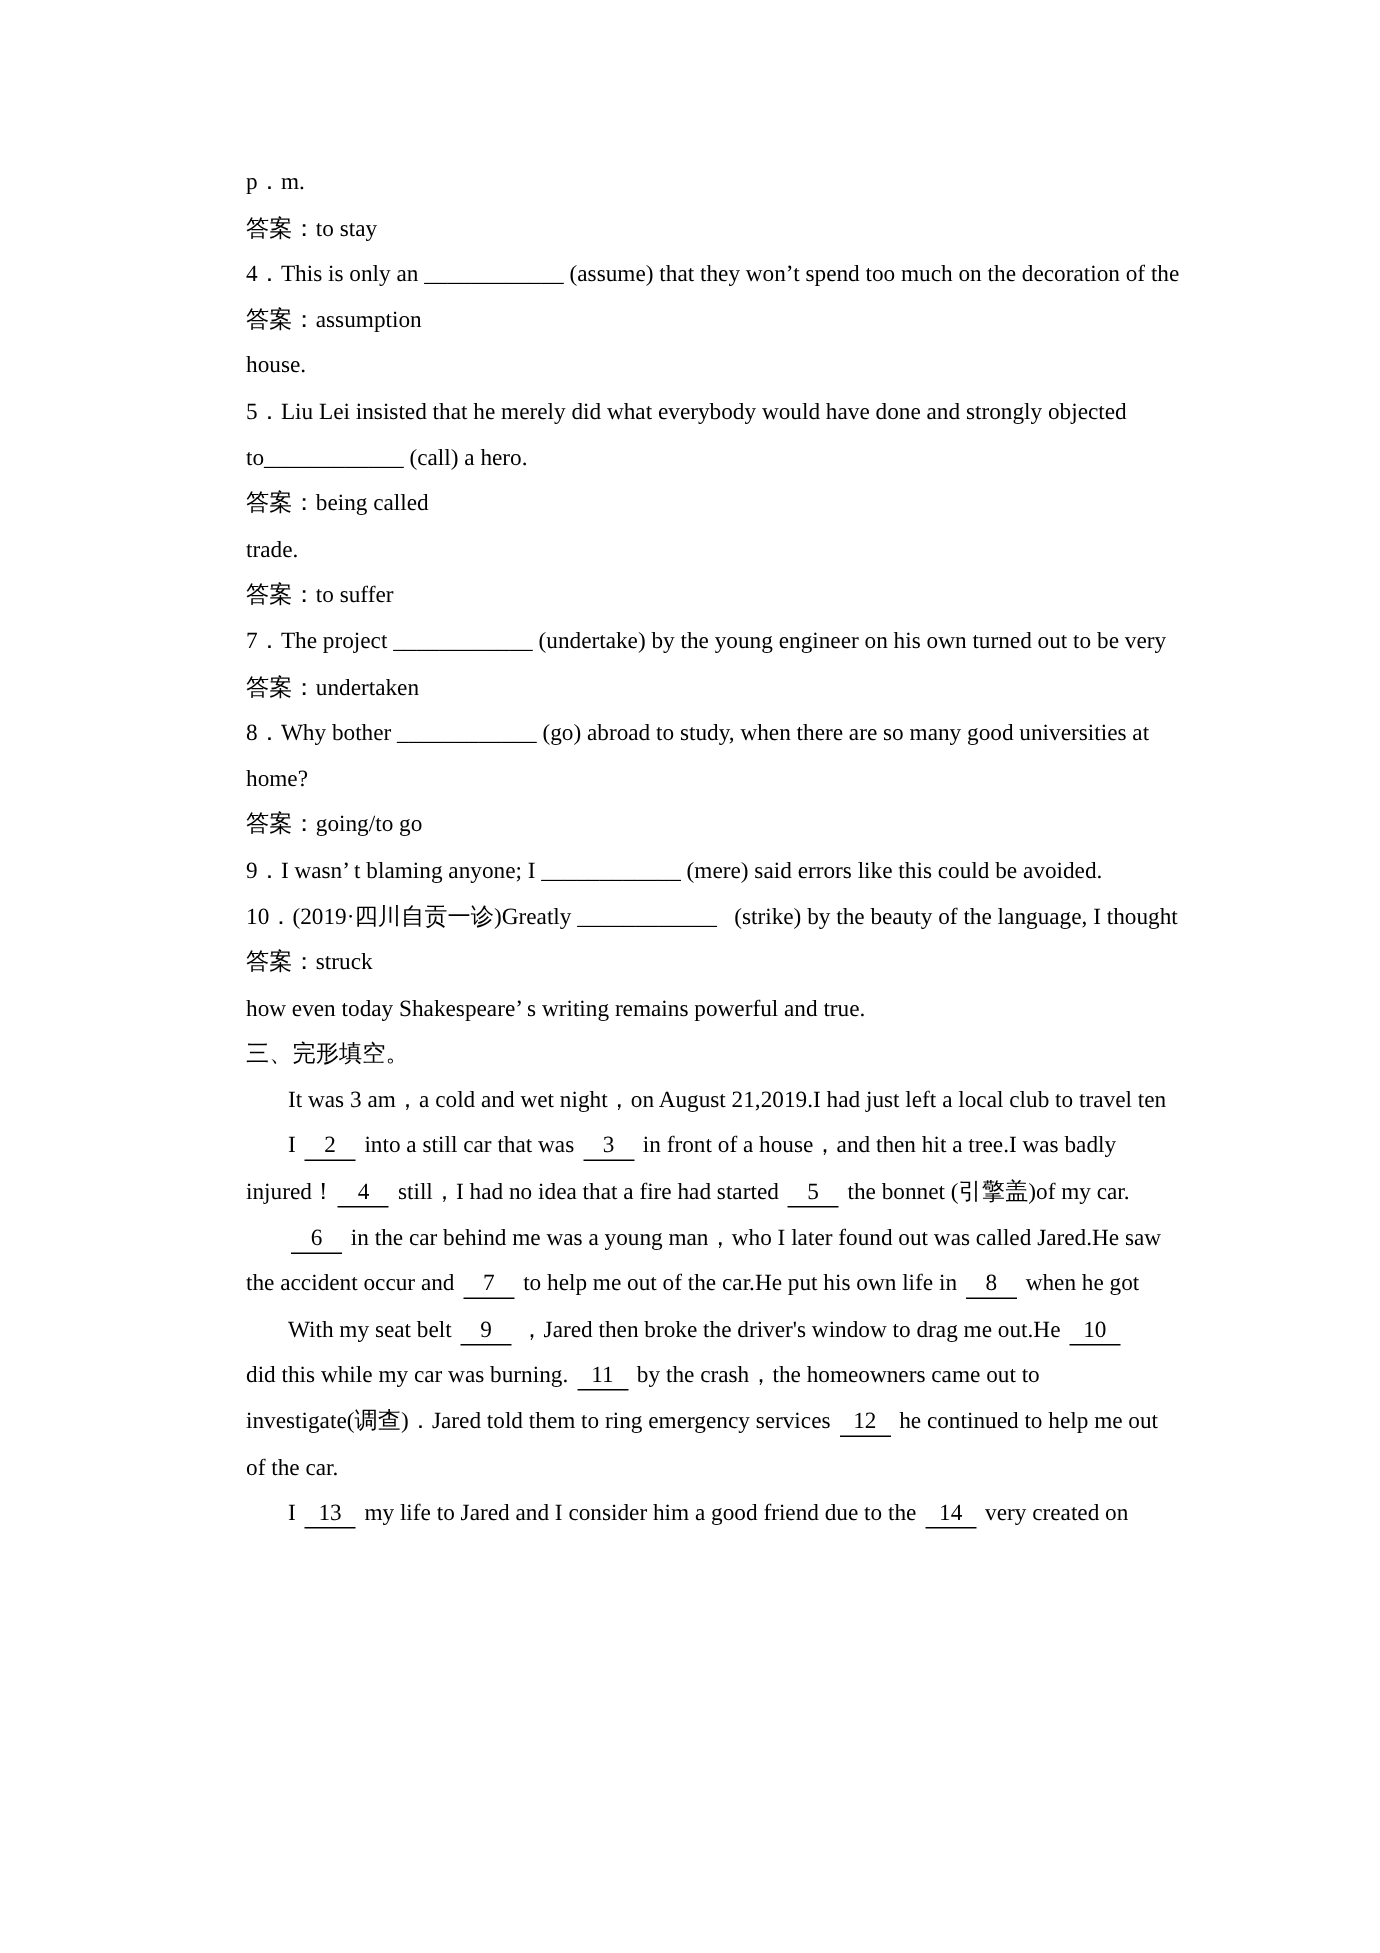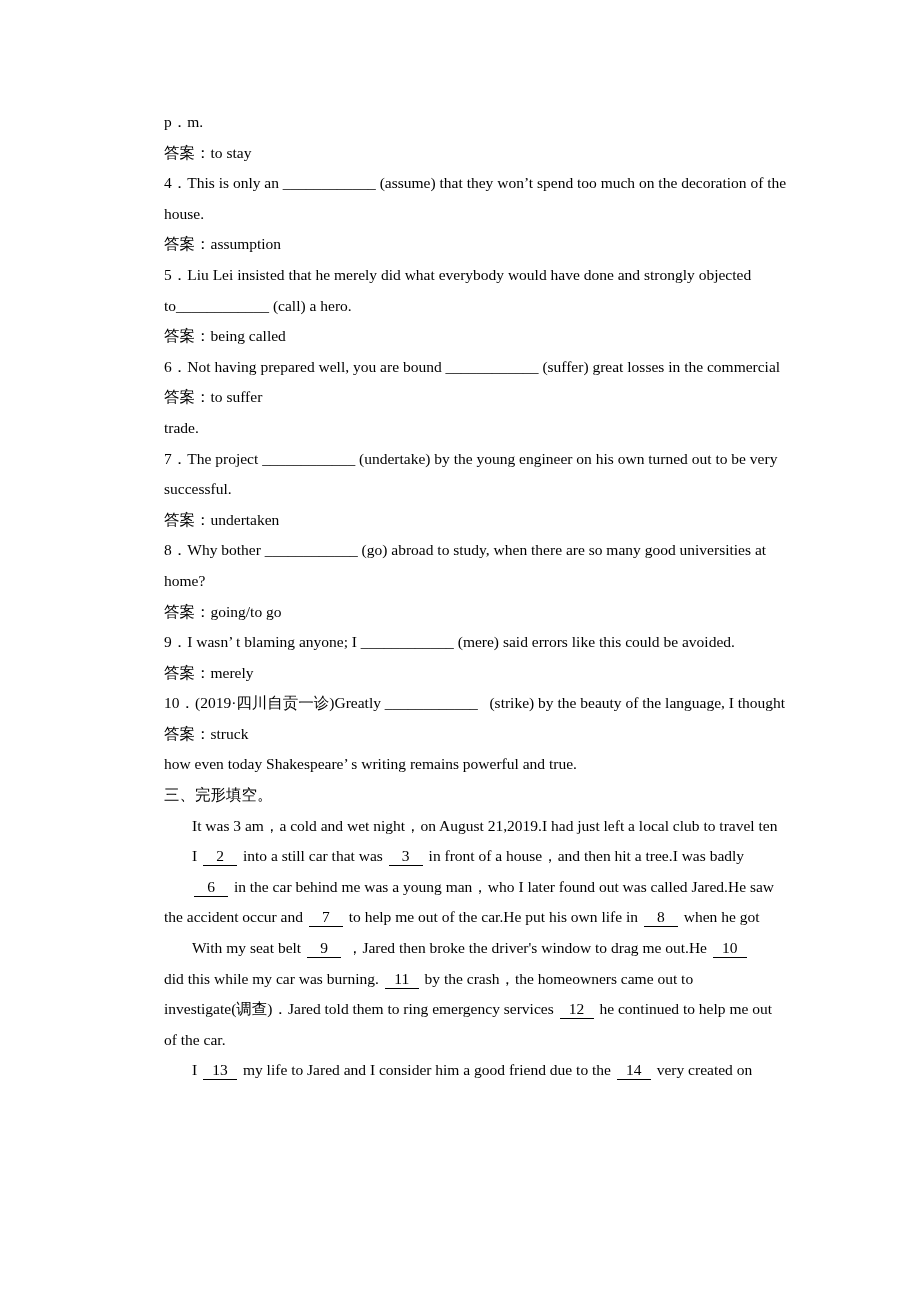--- a/index.html
+++ b/index.html
@@ -43,42 +43,40 @@
   }
 </style>
 </head>
 <body>
 
 <div class="page">
   <div class="doc">
       <div class="line"><span>p．m.</span></div>
       <div class="line"><span>答案：to stay</span></div>
       <div class="line"><span>4．This is only an ____________ (assume) that they won’t spend too much on the decoration of the</span></div>
+      <div class="line"><span>答案：assumption</span></div>
       <div class="line"><span>house.</span></div>
-      <div class="line"><span>答案：assumption</span></div>
       <div class="line"><span>5．Liu Lei insisted that he merely did what everybody would have done and strongly objected</span></div>
       <div class="line"><span>to____________ (call) a hero.</span></div>
       <div class="line"><span>答案：being called</span></div>
-      <div class="line"><span>6．Not having prepared well, you are bound ____________ (suffer) great losses in the commercial</span></div>
+      <div class="line"><span>trade.</span></div>
       <div class="line"><span>答案：to suffer</span></div>
-      <div class="line"><span>trade.</span></div>
       <div class="line"><span>7．The project ____________ (undertake) by the young engineer on his own turned out to be very</span></div>
-      <div class="line"><span>successful.</span></div>
       <div class="line"><span>答案：undertaken</span></div>
       <div class="line"><span>8．Why bother ____________ (go) abroad to study, when there are so many good universities at</span></div>
       <div class="line"><span>home?</span></div>
       <div class="line"><span>答案：going/to go</span></div>
       <div class="line"><span>9．I wasn’ t blaming anyone; I ____________ (mere) said errors like this could be avoided.</span></div>
-      <div class="line"><span>答案：merely</span></div>
       <div class="line"><span>10．(2019·四川自贡一诊)Greatly ____________   (strike) by the beauty of the language, I thought</span></div>
       <div class="line"><span>答案：struck</span></div>
       <div class="line"><span>how even today Shakespeare’ s writing remains powerful and true.</span></div>
       <div class="line"><span>三、完形填空。</span></div>
       <div class="line indent"><span>It was 3 am，a cold and wet night，on August 21,2019.I had just left a local club to travel ten</span></div>
       <div class="line indent"><span>I </span><span class="numblank">2</span><span> into a still car that was </span><span class="numblank">3</span><span> in front of a house，and then hit a tree.I was badly</span></div>
+      <div class="line"><span>injured！</span><span class="numblank">4</span><span> still，I had no idea that a fire had started </span><span class="numblank">5</span><span> the bonnet (引擎盖)of my car.</span></div>
       <div class="line indent"><span class="numblank">6</span><span> in the car behind me was a young man，who I later found out was called Jared.He saw</span></div>
       <div class="line"><span>the accident occur and </span><span class="numblank">7</span><span> to help me out of the car.He put his own life in </span><span class="numblank">8</span><span> when he got</span></div>
       <div class="line indent"><span>With my seat belt </span><span class="numblank">9</span><span> ，Jared then broke the driver's window to drag me out.He </span><span class="numblank">10</span></div>
       <div class="line"><span>did this while my car was burning. </span><span class="numblank">11</span><span> by the crash，the homeowners came out to</span></div>
       <div class="line"><span>investigate(调查)．Jared told them to ring emergency services </span><span class="numblank">12</span><span> he continued to help me out</span></div>
       <div class="line"><span>of the car.</span></div>
       <div class="line indent"><span>I </span><span class="numblank">13</span><span> my life to Jared and I consider him a good friend due to the </span><span class="numblank">14</span><span> very created on</span></div>
     </div>
 </div>
 

